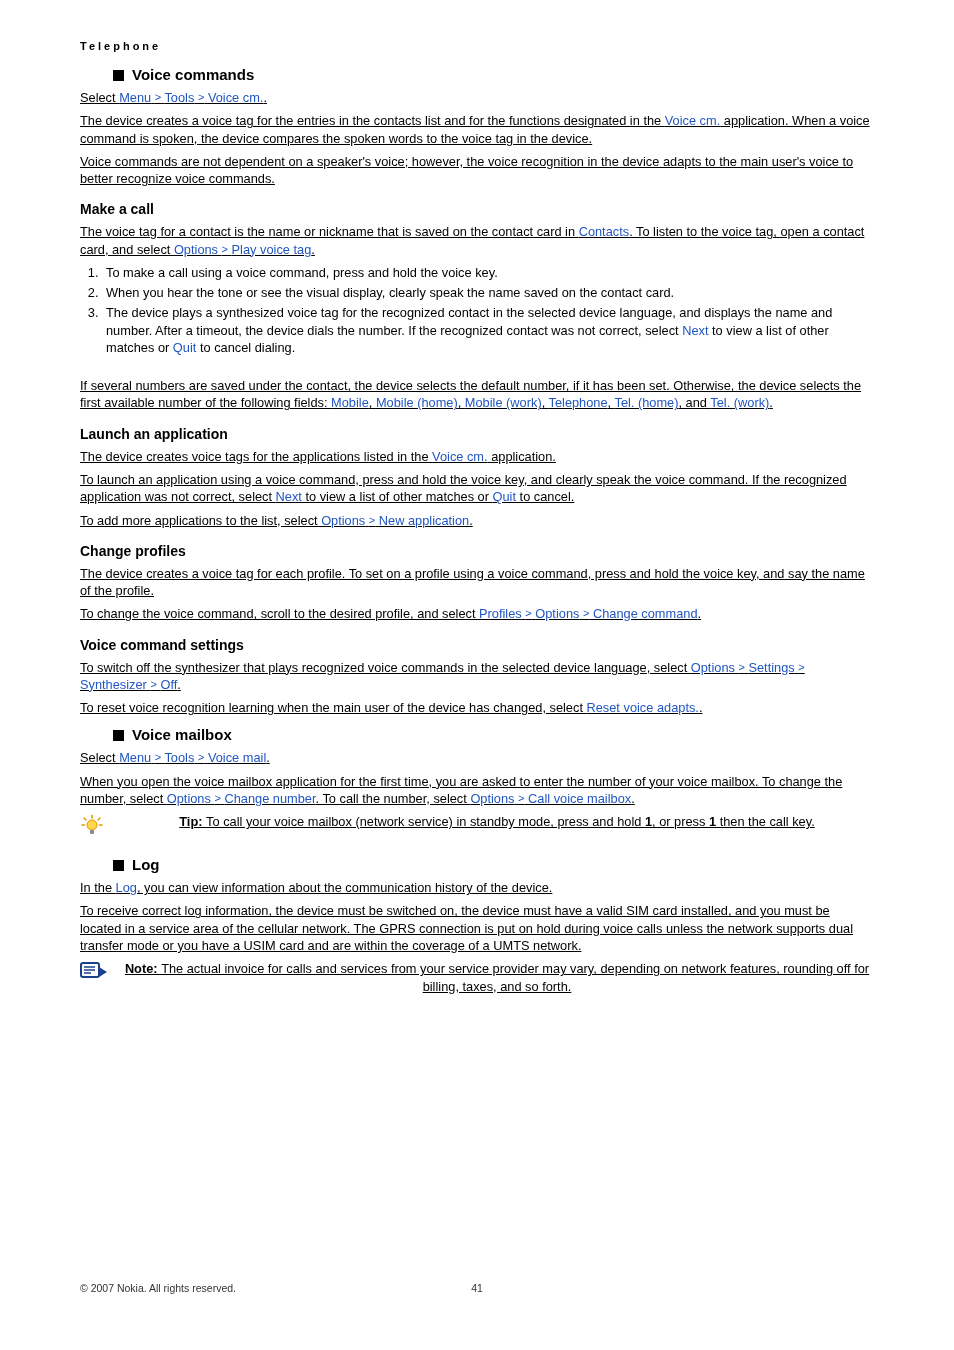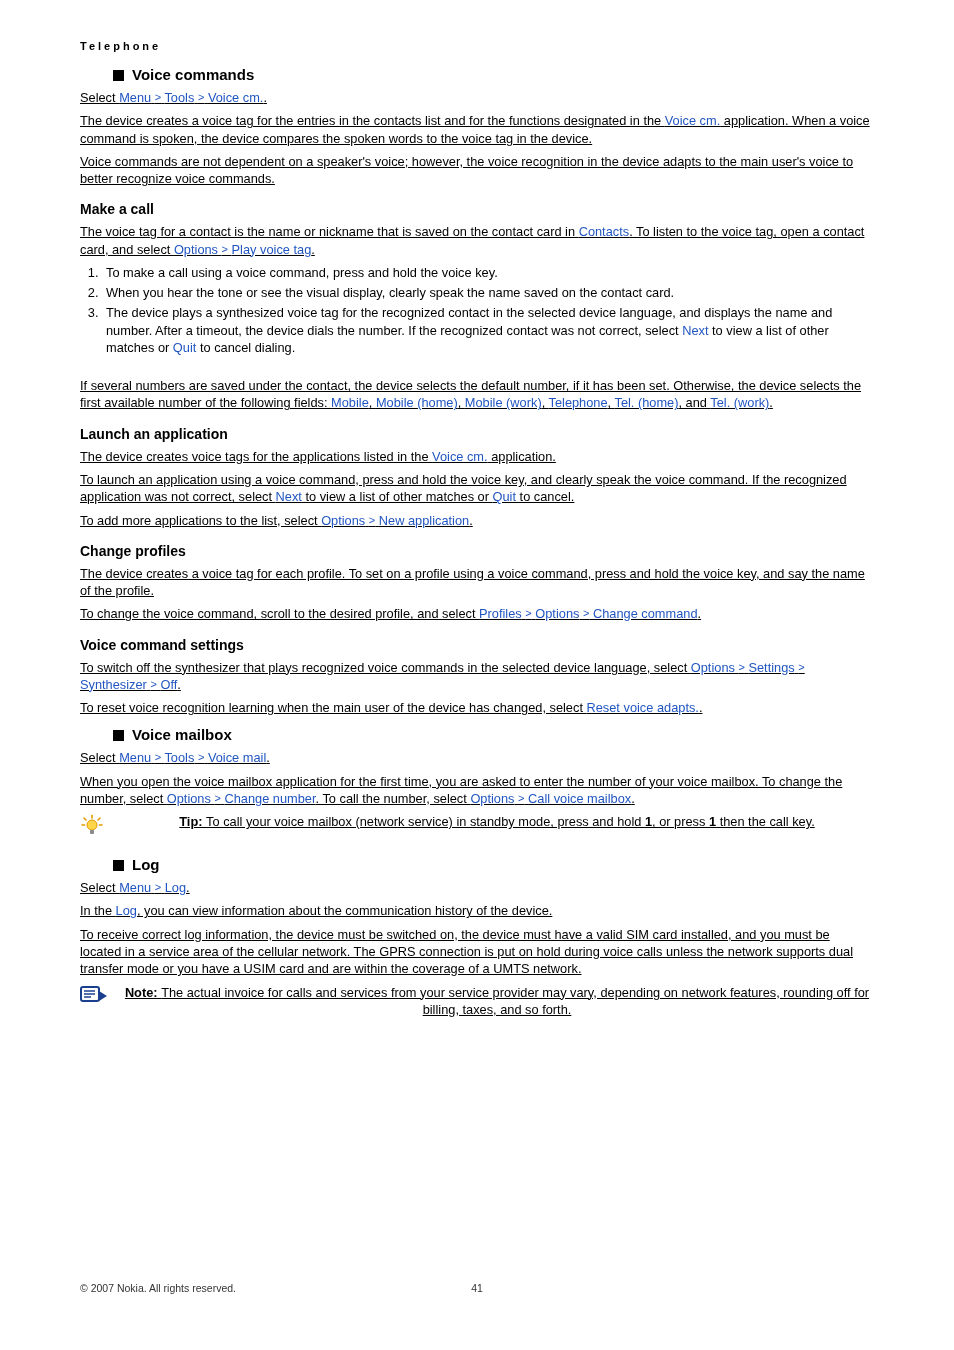--- a/index.html
+++ b/index.html
@@ -111,23 +111,20 @@
         <b>Tip: </b><span>To call your voice mailbox (network service) in standby mode, press and hold </span><b>1</b><span>, or press </span><b>1</b><span> then the call key.</span>
       </p>
     </div>
   </div>
 
   <div class="h2line" style="margin-top:18px">
     <span class="sq"></span>
     <h2>Log</h2>
   </div>
   <p>
-    <span>Select </span><span class="blue">Menu</span> <span class="blue caret">&gt;</span> <span class="blue">Log</span>.
-  </p>
-  <p>
     <span>In the </span><span class="blue">Log</span><span>, you can view information about the communication history of the device.</span>
   </p>
   <p>To receive correct log information, the device must be switched on, the device must have a valid SIM card installed, and you must be located in a service area of the cellular network. The GPRS connection is put on hold during voice calls unless the network supports dual transfer mode or you have a USIM card and are within the coverage of a UMTS network.</p>
   <div class="iconrow">
     <div class="iconcell">
       <svg width="28" height="22" viewBox="0 0 28 22">
         <rect x="1" y="2" width="18" height="14" rx="2" fill="#fff" stroke="#1b3f8f" stroke-width="2"></rect>
         <polygon points="19,6 27,11 19,16" fill="#1b3f8f"></polygon>
         <line x1="4" y1="6" x2="15" y2="6" stroke="#1b3f8f" stroke-width="1.5"></line>
         <line x1="4" y1="9" x2="15" y2="9" stroke="#1b3f8f" stroke-width="1.5"></line>

